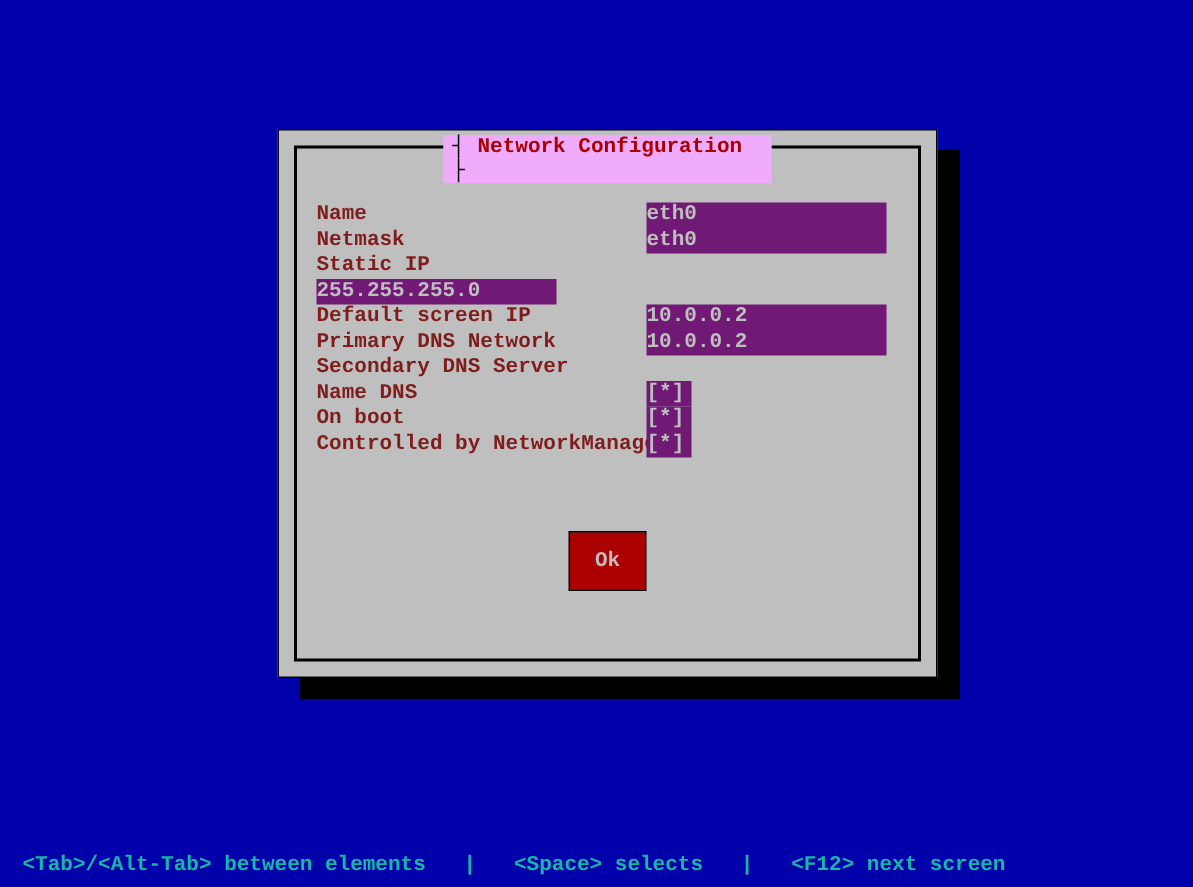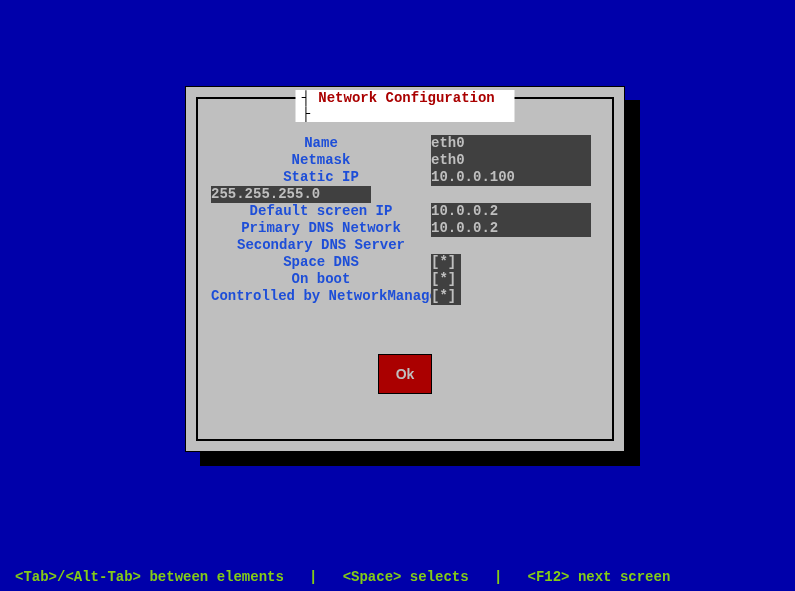--- a/index.html
+++ b/index.html
@@ -36,45 +36,44 @@
       top: 10px;
       right: 10px;
       bottom: 10px;
       border: 2px solid #000;
     }
     .dialog-title {
       position: absolute;
       top: 3px;
       left: 50%;
       transform: translateX(-50%);
-      background: #ffffff;
+      background: #f0abfc;
       color: #aa0000;
       padding: 0 6px;
       z-index: 2;
     }
     .pipe { color: #000; }
     .form-area {
       position: absolute;
       top: 48px;
       left: 25px;
       right: 25px;
     }
     .form-row {
       display: flex;
       height: 17px;
       line-height: 17px;
     }
     .form-label {
-      color: #1d4ed8;
+      color: #7f1d1d;
       width: 220px;
       white-space: pre;
-      text-align: center;
     }
     .form-field {
-      background: #404040;
+      background: #701a75;
       color: #bfbfbf;
       width: 160px;
       padding-left: 0;
       white-space: pre;
     }
     .form-field.short {
       width: 30px;
       text-align: left;
     }
     .form-row.highlighted .form-field {
@@ -105,32 +104,32 @@
       height: 100%;
       background: #000;
       z-index: -1;
     }
     .btn {
       background: #aa0000;
       color: #bfbfbf;
       border: 3px solid #aa0000;
       outline: 1px solid #000;
       padding: 8px 14px;
-      font-family: Liberation Sans, sans-serif;
+      font-family: Liberation Mono, monospace;
       font-size: inherit;
       font-weight: bold;
       cursor: pointer;
       position: relative;
       z-index: 1;
     }
     .footer {
       position: absolute;
       bottom: 6px;
       left: 15px;
-      color: #84cc16;
+      color: #14b8a6;
       white-space: pre;
       font-size: 14px;
     }
   </style>
 </head>
 <body>
 
 <div class="dialog-shadow"></div>
 <div class="dialog">
   <div class="dialog-inner-border"></div>
@@ -142,38 +141,37 @@
     <div class="form-row">
       <span class="form-label">Name</span>
       <span class="form-field">eth0</span>
     </div>
     <div class="form-row">
       <span class="form-label">Netmask</span>
       <span class="form-field">eth0</span>
     </div>
     <div class="form-row">
       <span class="form-label">Static IP</span>
-      <span class="form-field">10.0.0.100</span>
     </div>
     <div class="form-row">
       <span class="form-field">255.255.255.0</span>
     </div>
     <div class="form-row">
       <span class="form-label">Default screen IP</span>
       <span class="form-field">10.0.0.2</span>
     </div>
     <div class="form-row">
       <span class="form-label">Primary DNS Network</span>
       <span class="form-field">10.0.0.2</span>
     </div>
     <div class="form-row highlighted">
       <span class="form-label">Secondary DNS Server</span>
     </div>
     <div class="form-row">
-      <span class="form-label">Space DNS</span>
+      <span class="form-label">Name DNS</span>
       <span class="form-field short">[*]</span>
     </div>
     <div class="form-row">
       <span class="form-label">On boot</span>
       <span class="form-field short">[*]</span>
     </div>
     <div class="form-row">
       <span class="form-label">Controlled by NetworkManager</span>
       <span class="form-field short">[*]</span>
     </div>

